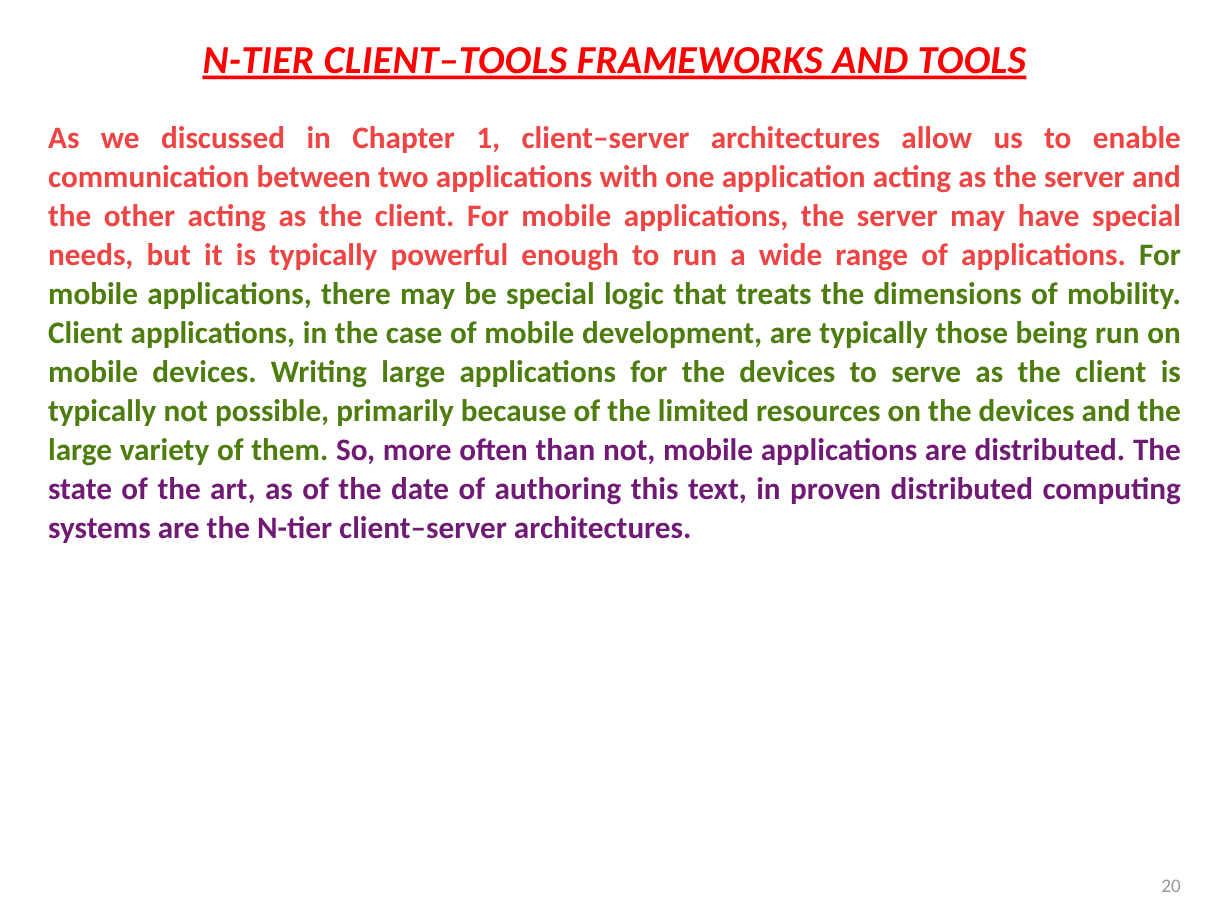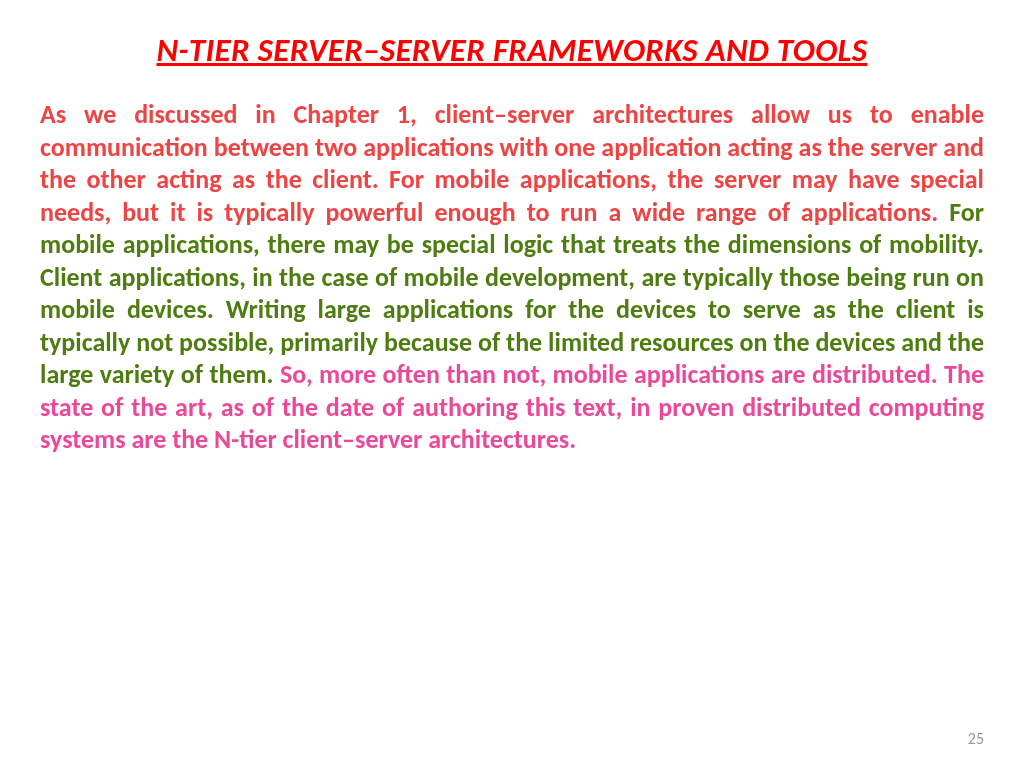--- a/index.html
+++ b/index.html
@@ -32,31 +32,31 @@
       text-align: justify;
       text-justify: inter-word;
     }
     .seg-green {
       color: #ef4444;
     }
     .seg-blue {
       color: #4d7c0f;
     }
     .seg-purple {
-      color: #ec4899;
+      color: #701a75;
     }
     .page-number {
       position: absolute;
       bottom: 20px;
       right: 40px;
       color: #999999;
       font-size: 16px;
       font-weight: normal;
     }
   </style>
 </head>
 <body>
 
-<h1 class="title">N-TIER SERVER–SERVER FRAMEWORKS AND TOOLS</h1>
+<h1 class="title">N-TIER CLIENT–TOOLS FRAMEWORKS AND TOOLS</h1>
 
 <p class="body-text"><span class="seg-green">As we discussed in Chapter 1, client–server architectures allow us to enable communication between two applications with one application acting as the server and the other acting as the client. For mobile applications, the server may have special needs, but it is typically powerful enough to run a wide range of applications. </span><span class="seg-blue">For mobile applications, there may be special logic that treats the dimensions of mobility. Client applications, in the case of mobile development, are typically those being run on mobile devices. Writing large applications for the devices to serve as the client is typically not possible, primarily because of the limited resources on the devices and the large variety of them. </span><span class="seg-purple">So, more often than not, mobile applications are distributed. The state of the art, as of the date of authoring this text, in proven distributed computing systems are the N-tier client–server architectures.</span></p>
 
-<div class="page-number">25</div>
+<div class="page-number">20</div>
 
 </body></html>

